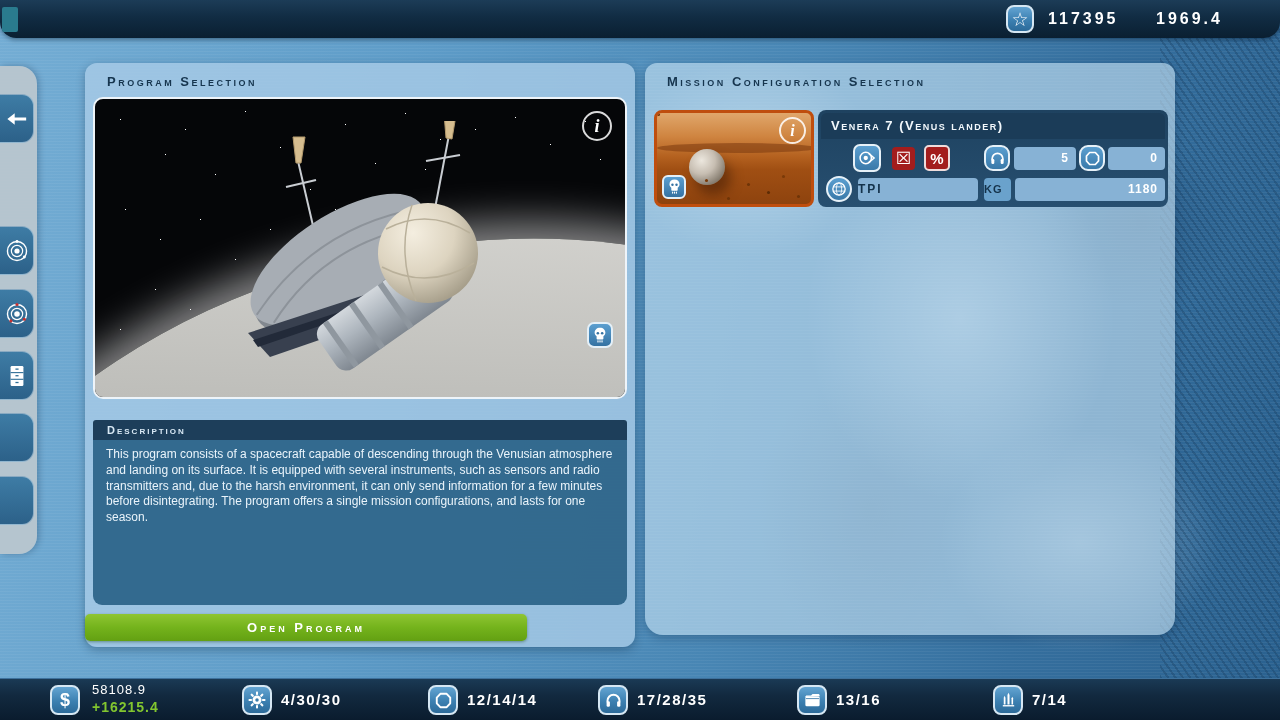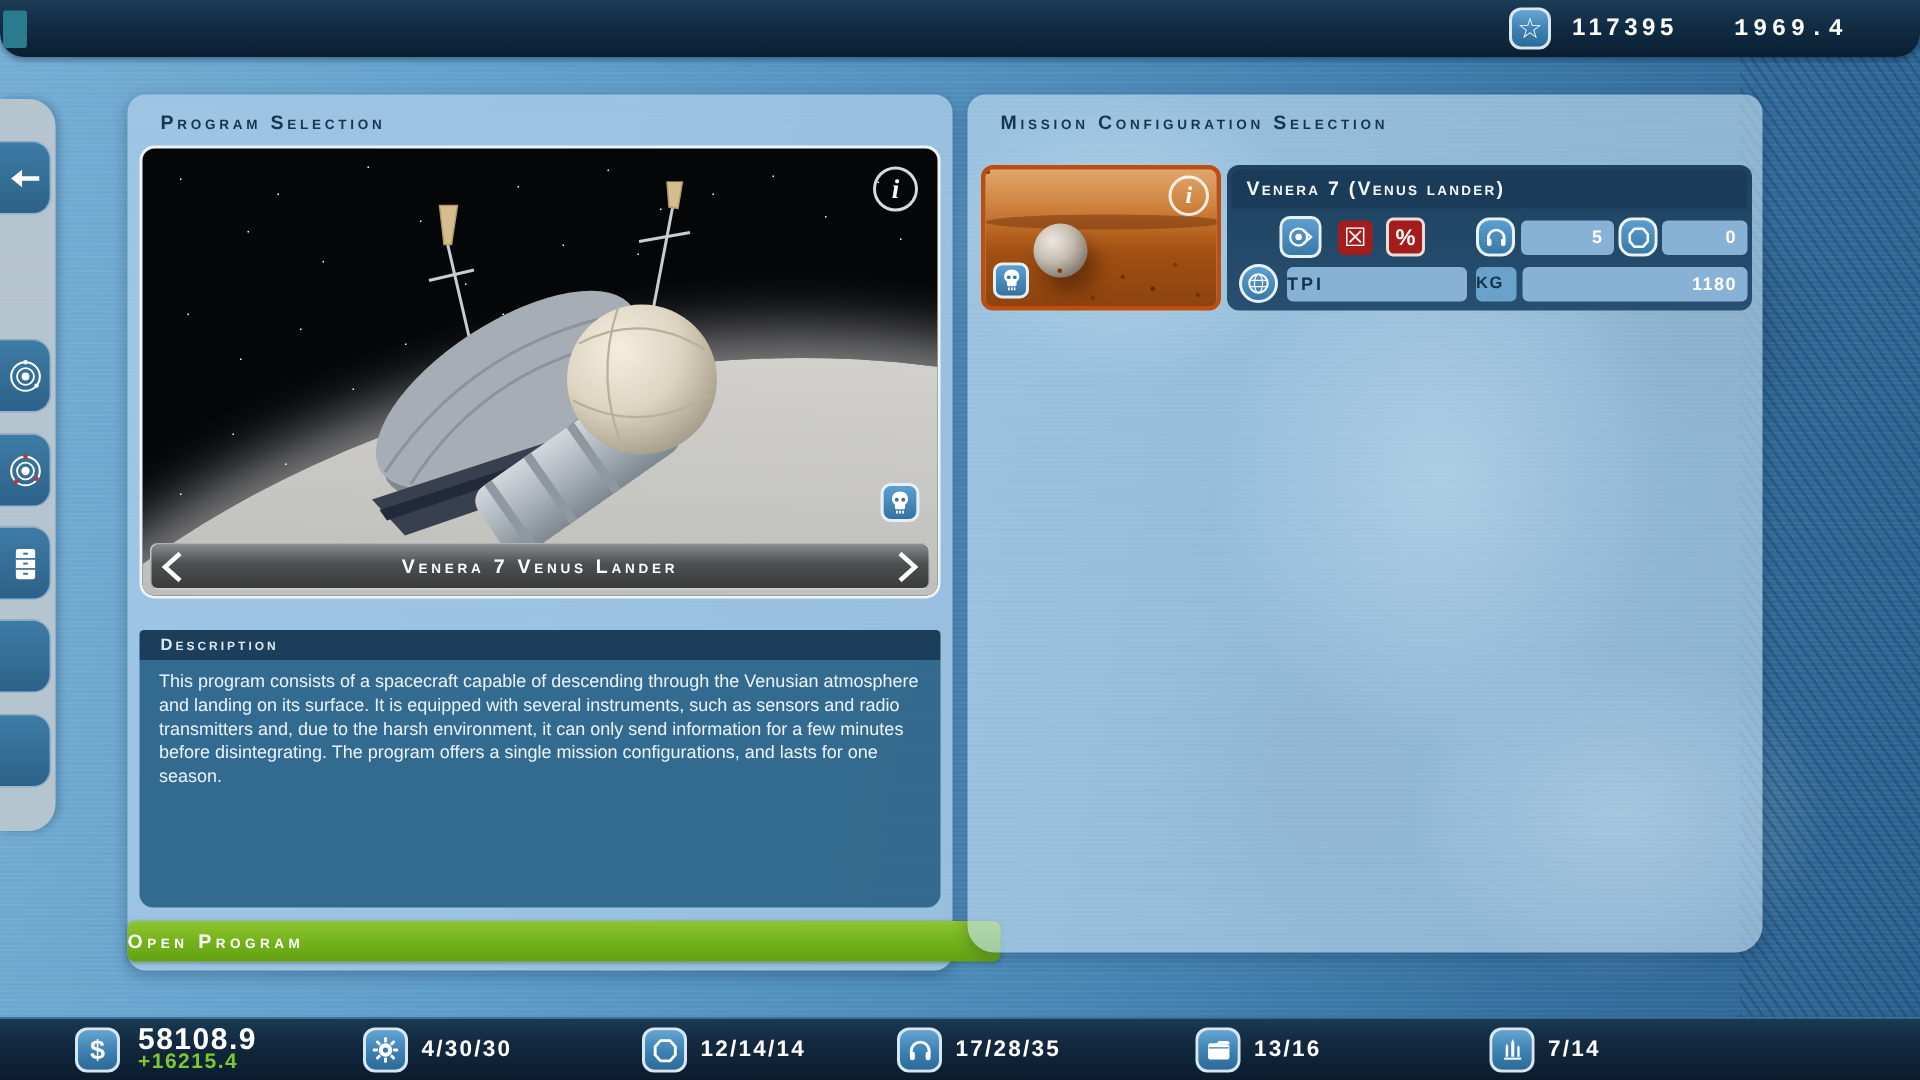--- a/index.html
+++ b/index.html
@@ -31,21 +31,21 @@
   .top-title { position:absolute; left:55px; top:0; line-height:38px; color:#f2f7fb;
     font-size:14px; letter-spacing:3px; }
   .top-section { margin-left:26px; }
   .chip { display:flex; align-items:center; justify-content:center;
     background:linear-gradient(180deg,#63a4d2 0%,#3c80b1 55%,#2c6a99 100%);
     border:2px solid #d6e7f3; border-radius:8px; color:#fff; }
   .star-chip { position:absolute; left:1006px; top:5px; width:28px; height:28px; font-size:19px; }
   .top-prestige { position:absolute; left:1048px; top:0; line-height:38px; color:#fff;
     font-size:16px; font-weight:bold; letter-spacing:3px; }
   .top-date { position:absolute; left:1156px; top:0; line-height:38px; color:#fff;
-    font-size:16px; font-weight:bold; letter-spacing:3px;font-family:Liberation Mono, monospace; }
+    font-size:16px; font-weight:bold; letter-spacing:3px; }
 
   
   .side-rail { position:absolute; left:0; top:66px; width:37px; height:488px;
     background:rgba(188,200,206,.9); border-radius:0 18px 18px 0; box-shadow:2px 0 6px rgba(0,25,50,.25); }
   .side-tab { position:absolute; left:0; width:34px; height:49px;
     background:linear-gradient(180deg,#3e7ca5 0%,#2c6189 100%);
     border:1px solid rgba(230,242,250,.5); border-left:none; border-radius:0 12px 12px 0;
     display:flex; align-items:center; justify-content:center; cursor:pointer; }
 
   
@@ -83,23 +83,23 @@
     color:#fff; font-size:13px; letter-spacing:2.5px; }
   .car-arrow { position:absolute; top:1px; width:28px; height:28px; display:flex; align-items:center;
     justify-content:center; cursor:pointer; }
   .car-left { left:0; } .car-right { right:0; }
   .desc-header { position:absolute; left:8px; top:357px; width:534px; height:20px;
     background:#1d3e5a; border-radius:3px 3px 0 0; color:#d9e9f5; font-size:11px;
     letter-spacing:2px; line-height:20px; padding-left:14px; }
   .desc-body { position:absolute; left:8px; top:377px; width:534px; height:165px;
     background:rgba(45,100,137,.94); border-radius:0 0 9px 9px; color:#eaf4fb;
     font-size:12px; line-height:1.32; padding:7px 13px; }
-  .open-btn { position:absolute; left:0; top:551px; width:582px; height:27px;
+  .open-btn { position:absolute; left:0; top:551px; width:442px; height:27px;
     background:linear-gradient(180deg,#8fc532 0%,#74b31c 50%,#63a012 100%);
-    border-radius:5px; line-height:27px; color:#fff; font-size:13px;
+    border-radius:5px; text-align:center; line-height:27px; color:#fff; font-size:13px;
     letter-spacing:3px; cursor:pointer; box-shadow:0 1px 3px rgba(20,60,10,.4); }
 
   
   .mc-panel { position:absolute; left:645px; top:63px; width:530px; height:572px;
     background:rgba(198,226,244,.62); border-radius:12px 12px 18px 18px;
     box-shadow:0 3px 10px rgba(0,25,50,.25); }
   .mc-card { position:absolute; left:9px; top:47px; width:514px; height:97px; cursor:pointer; }
   .mc-thumb { position:absolute; left:0; top:0; width:160px; height:97px;
     border:3px solid #bf4e0e; border-radius:8px; overflow:hidden;
     background:linear-gradient(180deg,#e0a76b 0%,#cf8440 26%,#b4611f 48%,#a04f13 62%,#8e430e 100%); }
@@ -128,22 +128,22 @@
   .field-num { text-align:right; padding-right:7px; }
   .field-dark { color:#14324a; text-align:left; }
 
   
   .bottom-bar { position:absolute; left:0; top:678px; width:1280px; height:42px;
     background:linear-gradient(180deg,#1a3a55 0%,#12293f 40%,#0a1c2e 100%);
     border-top:1px solid #3e719c; }
   .bb-chip { position:absolute; width:30px; height:30px; top:6px; }
   .bb-val { position:absolute; top:0; line-height:42px; color:#fff; font-size:15px;
     font-weight:bold; letter-spacing:1.5px; }
-  .bb-funds { position:absolute; left:92px; top:3px; color:#fff; font-size:20px;
-    font-weight:bold; letter-spacing:1px; }
+  .bb-funds { position:absolute; left:92px; top:3px; color:#fff; font-size:13px;
+    font-weight:normal; letter-spacing:1px; }
   .bb-delta { position:absolute; left:92px; top:20px; color:#82c62f; font-size:14px;
     font-weight:bold; letter-spacing:1px; }
   .back-btn { position:absolute; left:1103px; top:1px; width:145px; height:41px;
     background:linear-gradient(180deg,#4187b8 0%,#2b699a 55%,#1f5c8d 100%);
     border:2px solid #d5e6f2; border-bottom:none; border-radius:9px 9px 0 0;
     color:#e9f3fb; text-align:center; font-size:12.5px; letter-spacing:1.5px;
     padding-top:4px; line-height:1.25; cursor:pointer; }
 </style>
 </head>
 <body>
@@ -256,33 +256,20 @@
     <div class="skull-chip img-skull">
       <svg width="16" height="17" viewBox="0 0 24 26">
         <path d="M12 1C7 1 3.8 4.2 3.8 8.6c0 2.6 1.2 4.5 3 5.7v3.2c0 .9.7 1.6 1.6 1.6h7.2c.9 0 1.6-.7 1.6-1.6v-3.2c1.8-1.2 3-3.1 3-5.7C20.2 4.2 17 1 12 1z" fill="#fff"></path>
         <circle cx="8.7" cy="9.5" r="2" fill="#3572a2"></circle>
           <circle cx="15.3" cy="9.5" r="2" fill="#3572a2"></circle>
         <rect x="8" y="20.4" width="1.8" height="3.4" rx="0.8" fill="#fff"></rect>
         <rect x="11.1" y="20.4" width="1.8" height="3.4" rx="0.8" fill="#fff"></rect>
         <rect x="14.2" y="20.4" width="1.8" height="3.4" rx="0.8" fill="#fff"></rect>
       </svg>
     </div>
-    <div class="carousel">
-      <div class="car-arrow car-left">
-        <svg width="20" height="24" viewBox="0 0 20 24">
-            <polyline points="15,3 5,12 15,21" fill="none" stroke="#fff" stroke-width="3"></polyline>
-          </svg>
-      </div>
-      <div class="carousel-label sc">Venera 7 Venus Lander</div>
-      <div class="car-arrow car-right">
-        <svg width="20" height="24" viewBox="0 0 20 24">
-            <polyline points="5,3 15,12 5,21" fill="none" stroke="#fff" stroke-width="3"></polyline>
-          </svg>
-      </div>
-    </div>
   </div>
 
   <div class="desc-header sc">Description</div>
   <div class="desc-body">This program consists of a spacecraft capable of descending through the Venusian atmosphere and landing on its surface. It is equipped with several instruments, such as sensors and radio transmitters and, due to the harsh environment, it can only send information for a few minutes before disintegrating. The program offers a single mission configurations, and lasts for one season.</div>
 
   <div class="open-btn sc">Open Program</div>
 </div>
 
 <div class="mc-panel">
   <div class="panel-header sc">Mission Configuration Selection</div>

